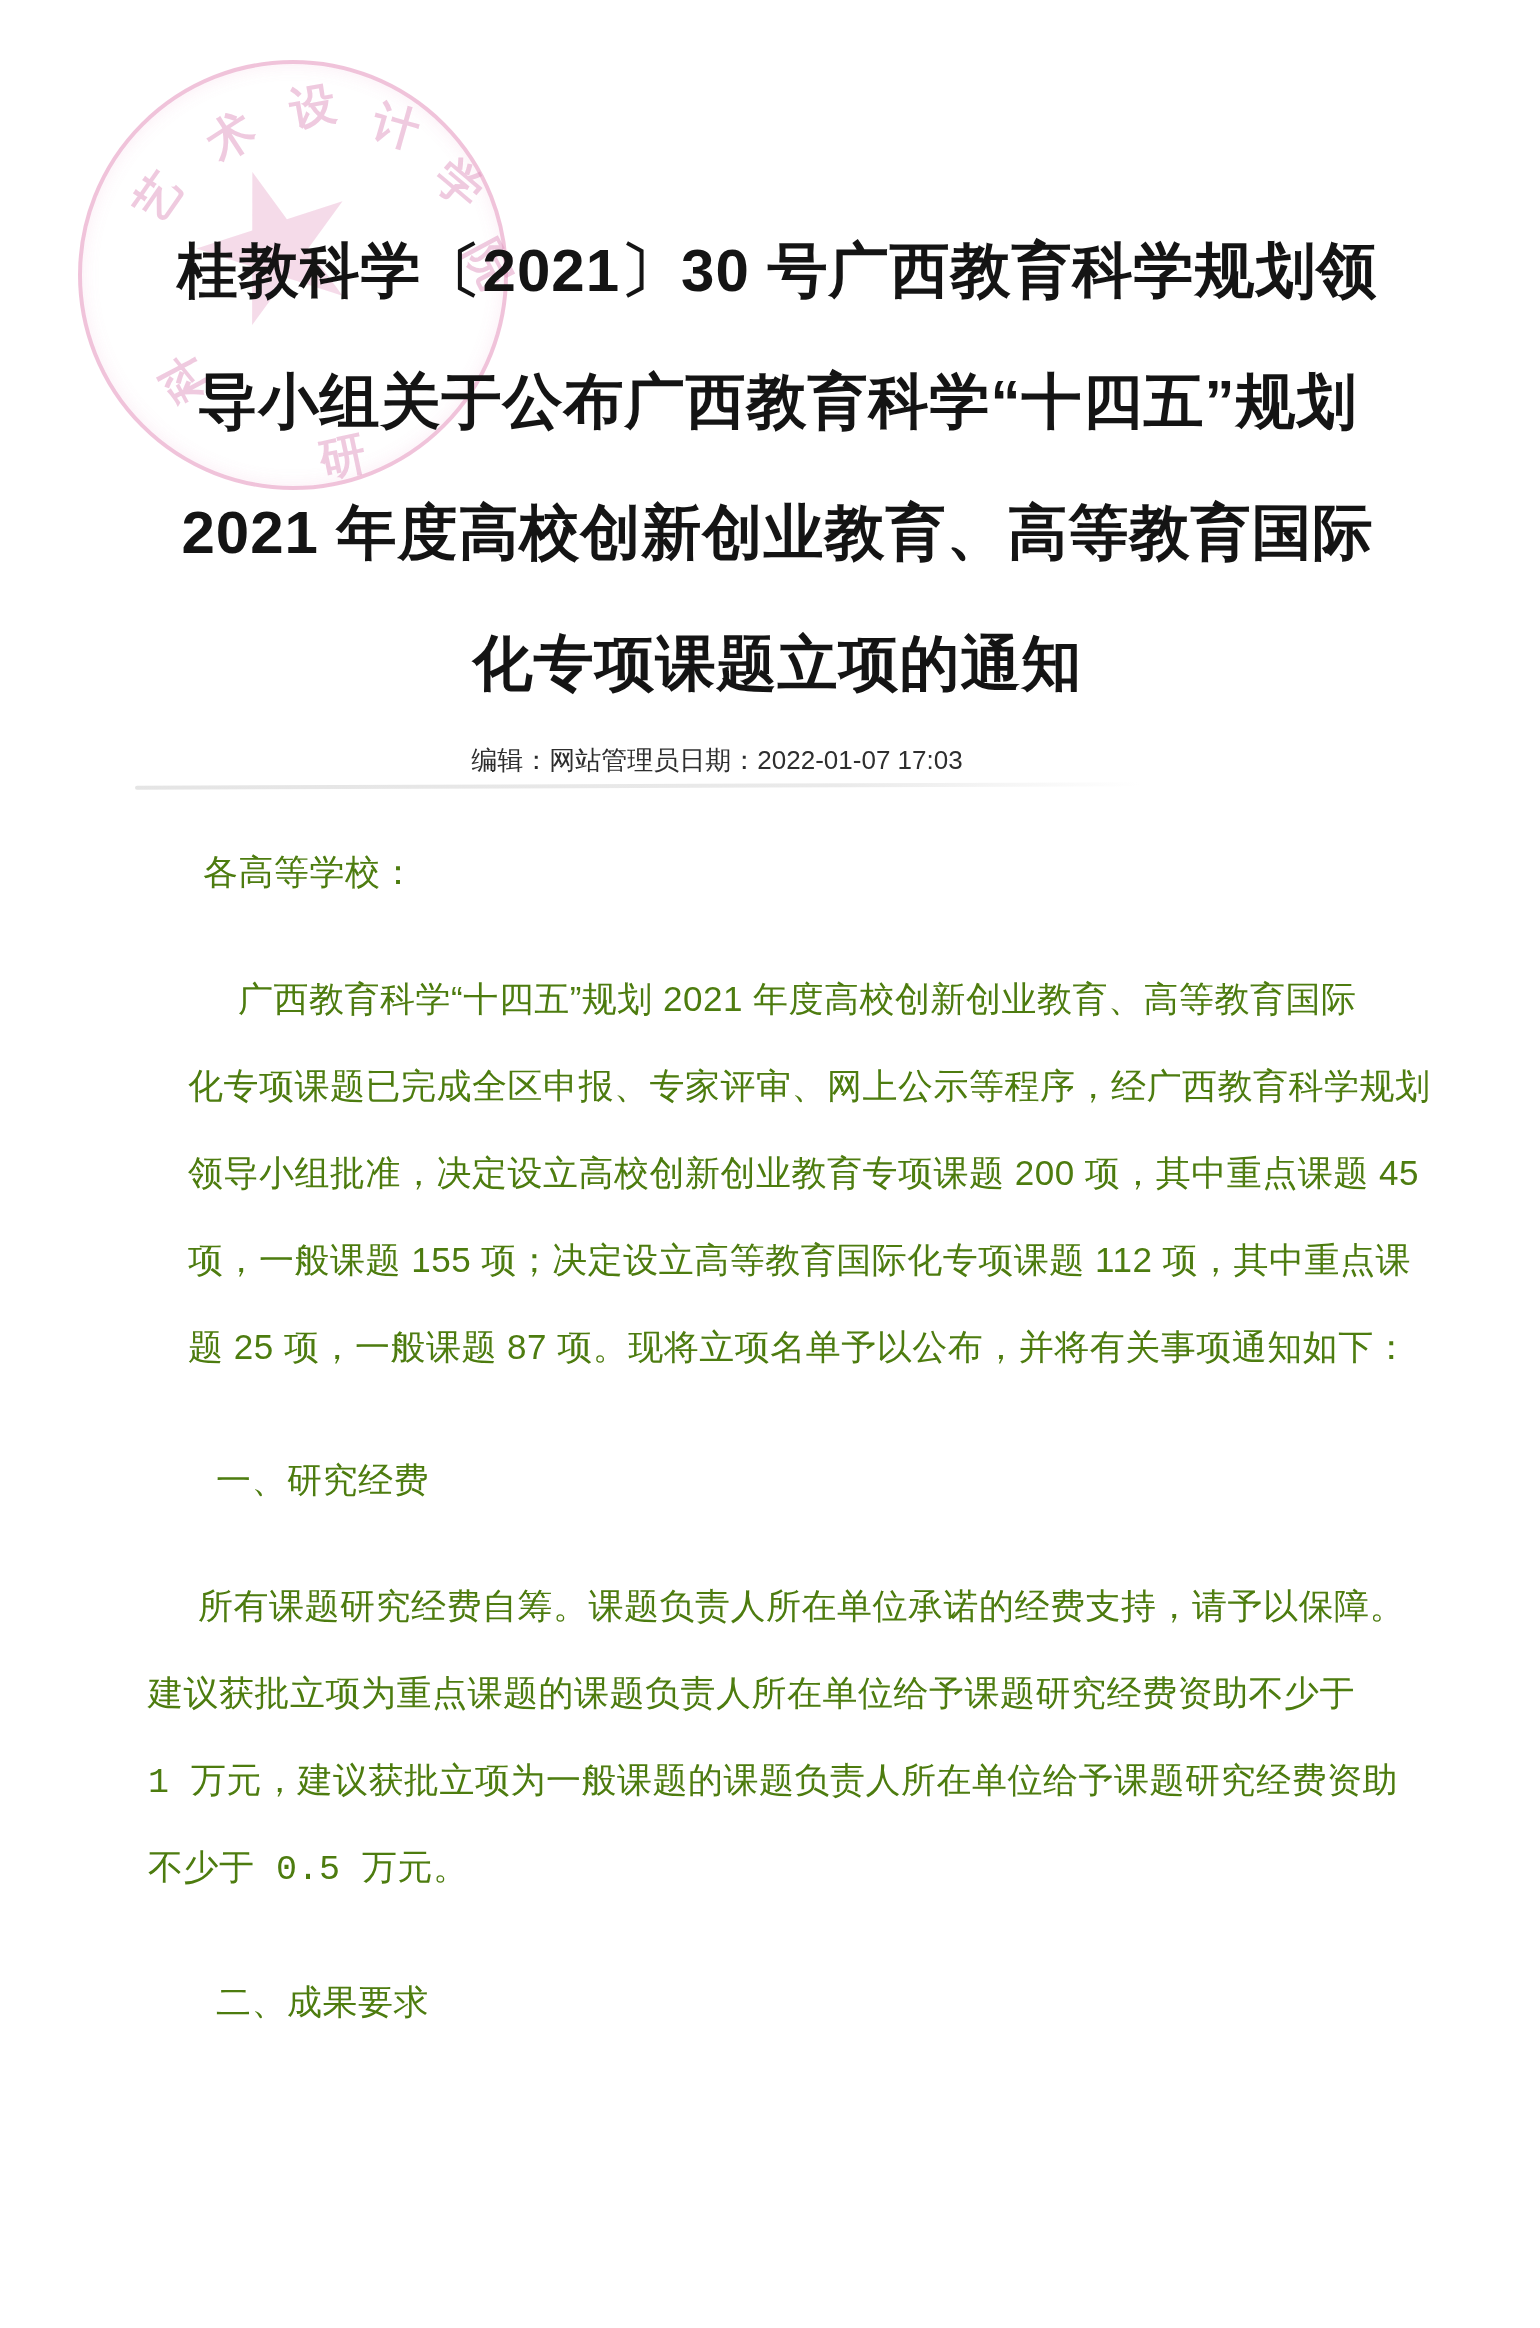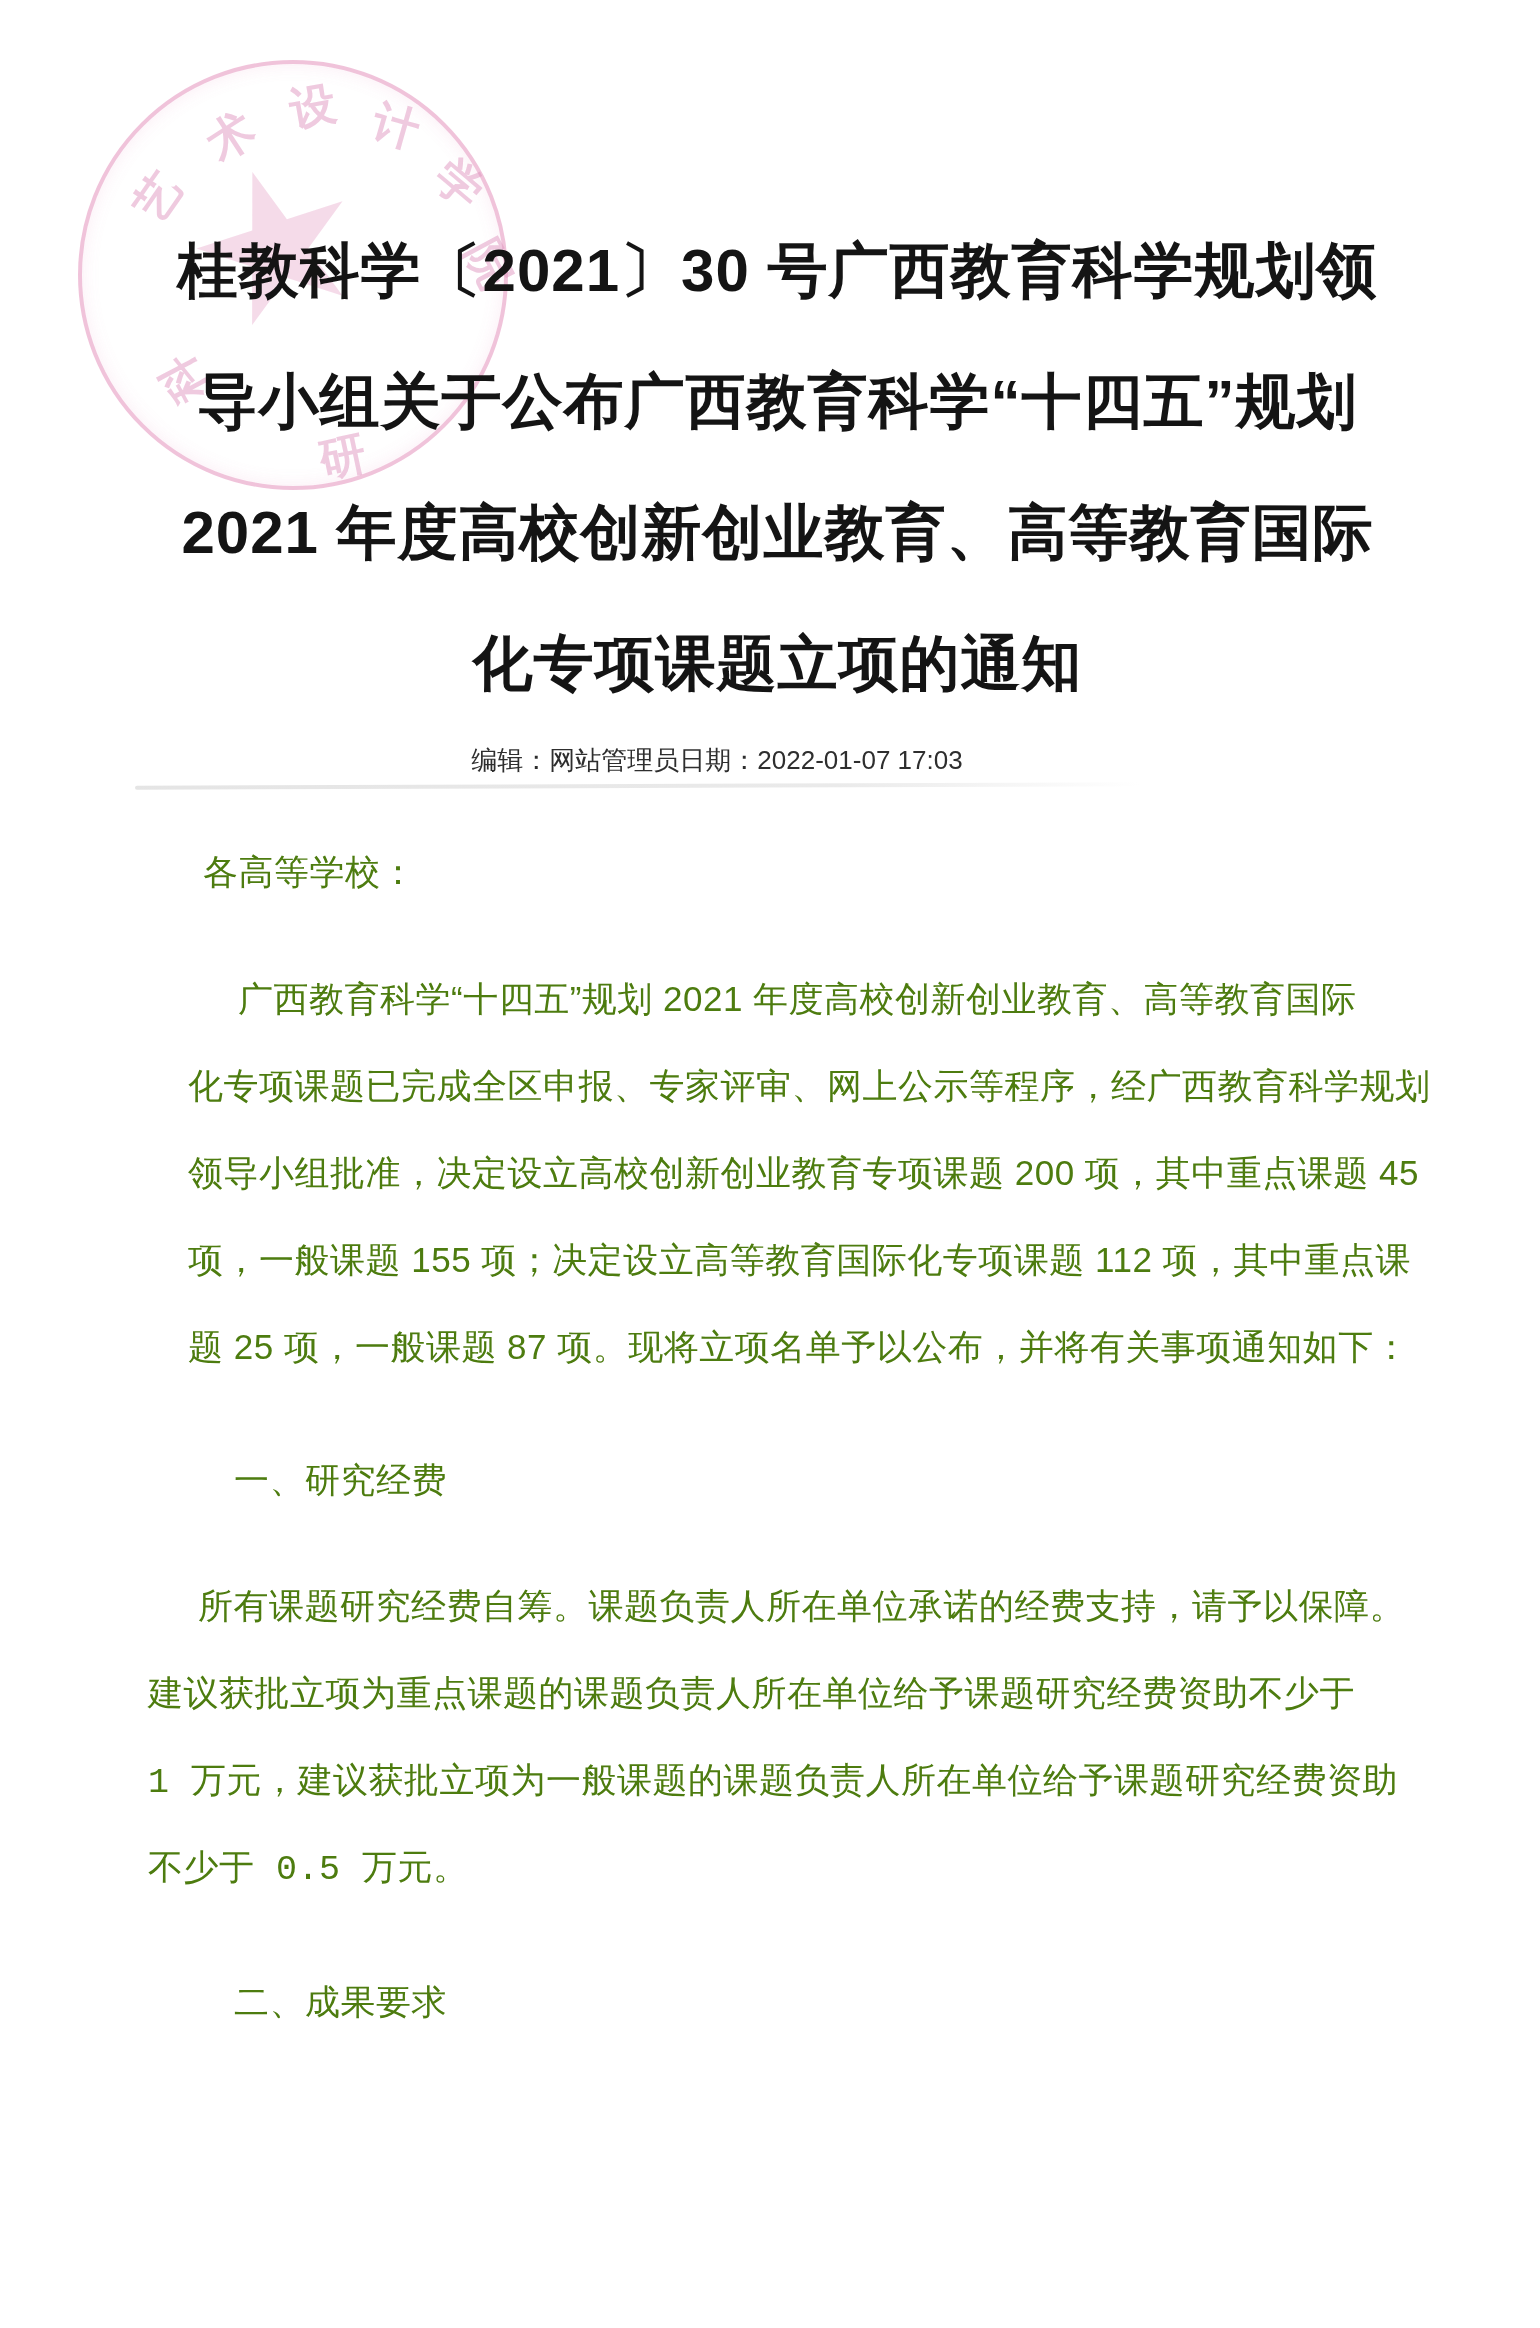--- a/index.html
+++ b/index.html
@@ -104,21 +104,21 @@
     top: 828px;
     left: 203px;
     right: 95px;
   }
   .para-1 { position: absolute; top: 955px;  left: 148px; right: 90px; margin-left: 40px; }
   .para-2 { position: absolute; top: 1566px; left: 148px; right: 90px; font-family: Liberation Mono, monospace; }
   .para-line { white-space: nowrap; }
   .indent-line { padding-left: 50px; }
   .section-heading {
     position: absolute;
-    left: 234px;
+    left: 216px;
     right: 95px;
     font-weight: 500;
   }
   .heading-1 { top: 1436px; }
   .heading-2 { top: 1958px; }
 </style>
 </head>
 <body>
 
 <div class="page">

